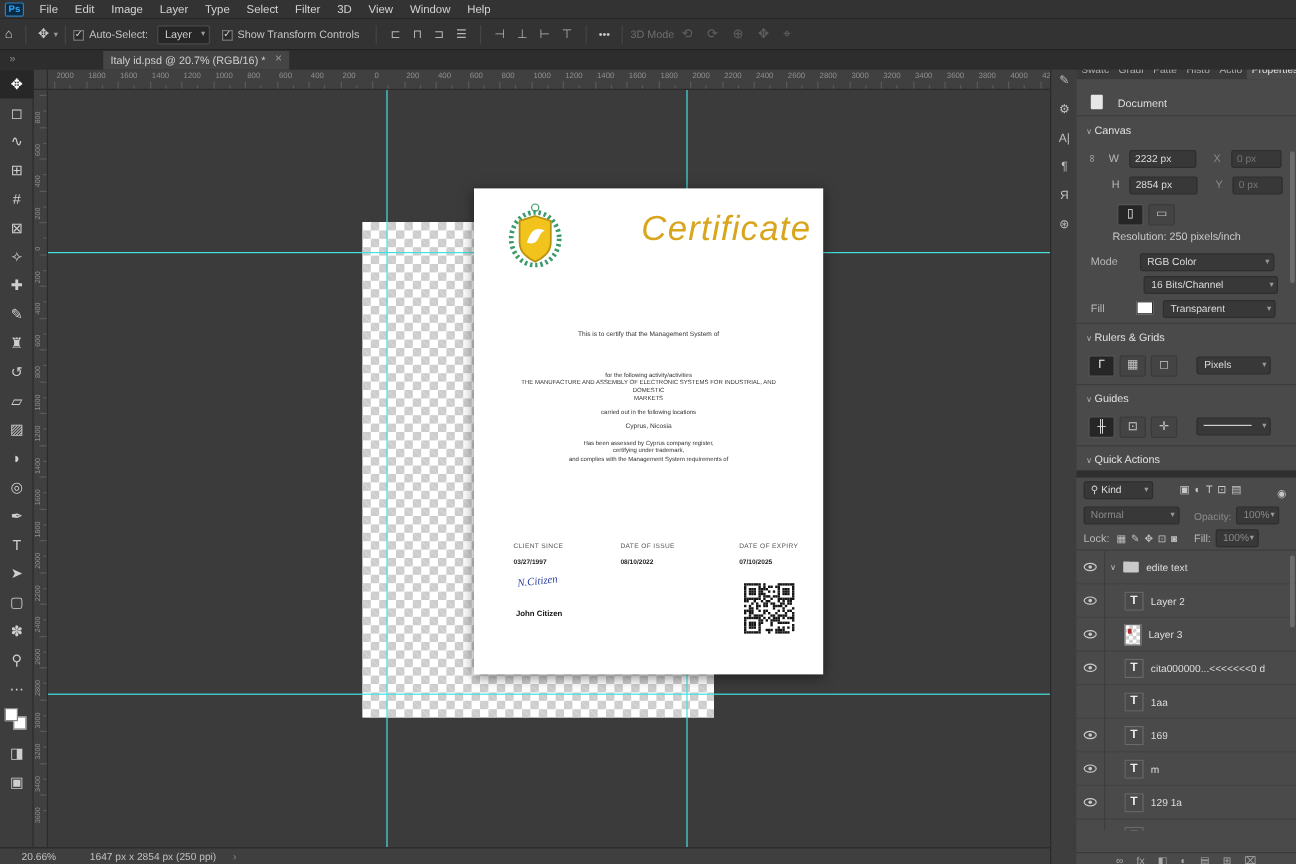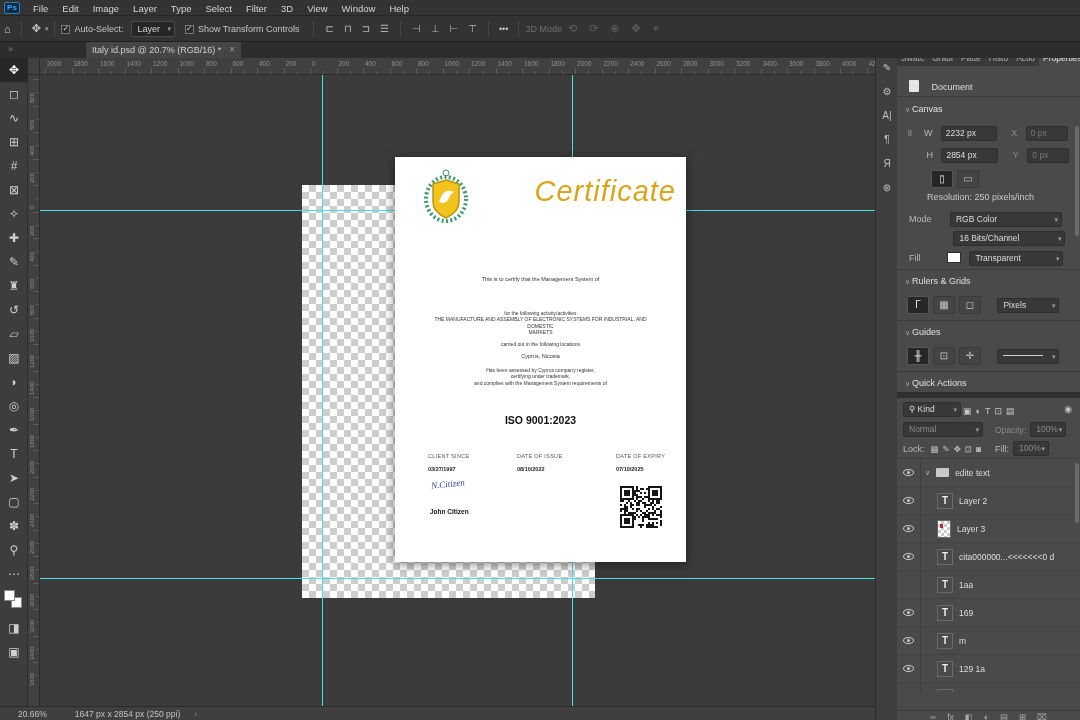--- a/index.html
+++ b/index.html
@@ -122,21 +122,21 @@
   .pdiv{position:absolute;left:0;width:183px;height:1px;background:#3c3c3c}
   .swatch-fill{display:inline-block;width:14px;height:11px;background:#fff;border:1px solid #2e2e2e;
                vertical-align:-2px}
   .line-sample{display:inline-block;width:40px;height:1px;background:#cfcfcf;vertical-align:3px}
   .pscroll{position:absolute;right:1px;width:4px;background:#6b6b6b;border-radius:2px}
   
   #layers{position:absolute;left:0;top:346px;width:183px;height:332px;background:#4a4a4a;
           border-top:6px solid #2f2f2f}
   #layers-header{height:18px;background:#393939;display:flex}
   #layers-tab{background:#4a4a4a;color:#e4e4e4;font-size:9px;padding:3px 10px}
-  #layers-filter{height:22px;display:flex;align-items:center;padding:4px 6px;gap:0}
+  #layers-filter{height:22px;display:flex;align-items:flex-end;padding:4px 6px;gap:20px}
   .lficon{color:#c6c6c6;font-size:9px;padding:0 2px}
   #layers-blend,#layers-lock{height:19px;display:flex;align-items:center;padding:0 6px;gap:4px;
           font-size:8.5px}
   .dim{color:#8a8a8a}
   .lkicon{color:#c0c0c0;font-size:8.5px;padding:0 2px}
   #layer-rows{position:relative;height:234px;overflow:hidden;border-top:1px solid #3e3e3e}
   .lrow{height:28px;display:flex;align-items:center;border-bottom:1px solid #424242}
   .eyecell{width:24px;height:28px;border-right:1px solid #3e3e3e;display:flex;align-items:center;
            justify-content:center;flex:none}
   .eye{width:11px;height:7px;border:1px solid #c9c9c9;border-radius:50%;position:relative}
@@ -433,21 +433,20 @@
           <div>DOMESTIC</div>
           <div>MARKETS</div>
         </div>
       <div class="abs cert-small" id="cert-carried">carried out in the following locations</div>
       <div class="abs cert-small" id="cert-location">Cyprus, Nicosia</div>
       <div class="abs cert-small" id="cert-assessed">
           <div>Has been assessed by Cyprus company register,</div>
           <div>certifying under trademark,</div>
           <div>and complies with the Management System requirements of</div>
         </div>
-      <div class="abs" id="cert-iso">ISO 9001:2023</div>
       <div id="cert-fields"></div>
       <div class="abs" id="cert-signature">N.Citizen</div>
       <div class="abs" id="cert-signatory">John Citizen</div>
       <div class="abs" id="qr">
           <div class="qc" style="left: 0px; top: 0px;"></div>
           <div class="qc" style="left: 2px; top: 0px;"></div>
           <div class="qc" style="left: 4px; top: 0px;"></div>
           <div class="qc" style="left: 6px; top: 0px;"></div>
           <div class="qc" style="left: 8px; top: 0px;"></div>
           <div class="qc" style="left: 10px; top: 0px;"></div>

